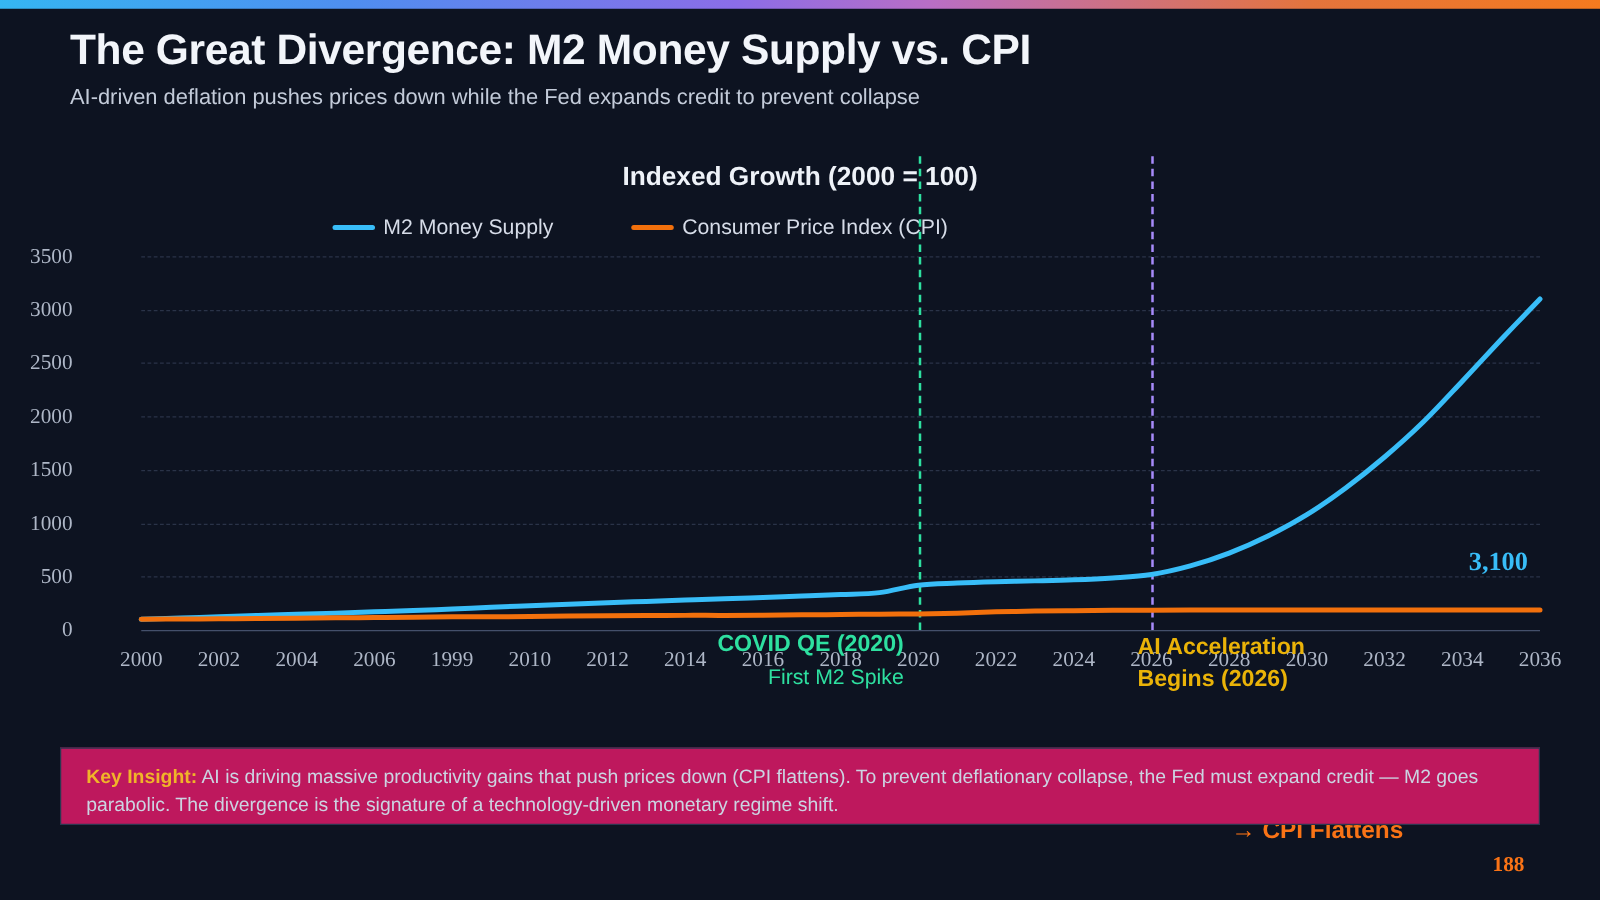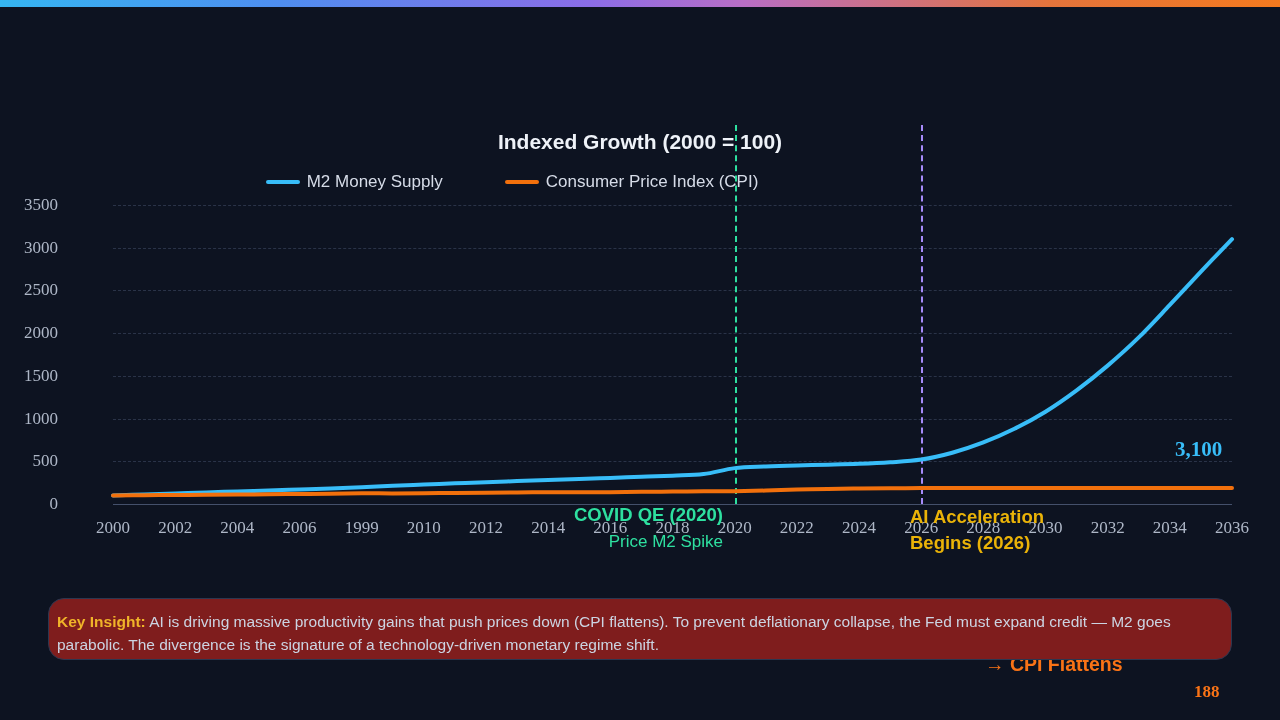--- a/index.html
+++ b/index.html
@@ -97,35 +97,39 @@
     font-family: "Liberation Serif", serif;
   }
   #label-cpi-end {
     position: absolute; left: 1194px; top: 477px;
     font-size: 17px; font-weight: bold; color: #f97316;
     font-family: "Liberation Serif", serif;
   }
   
   #key-insight {
     position: absolute; left: 48px; top: 598px; width: 1184px; height: 62px;
-    background: #7f1d1d; border: 1px solid #2c3750; border-radius: 16px;
-    padding: 11px 8px;
+    background: #be185d; border: 1px solid #2c3750; border-radius: 0;
+    padding: 11px 20px;
   }
   #key-insight-text {
     font-size: 15.5px; line-height: 23px; color: #ccd4e2;
   }
   #key-insight-label { color: #f0b429; font-weight: bold; }
 </style>
 </head>
 <body>
 
 <div id="page">
 
   <div id="gradient-bar"></div>
 
+  <div id="header">
+    <div id="page-title">The Great Divergence: M2 Money Supply vs. CPI</div>
+    <div id="page-subtitle">AI-driven deflation pushes prices down while the Fed expands credit to prevent collapse</div>
+  </div>
 
   <div id="chart-title">Indexed Growth (2000 = 100)</div>
 
   <div id="legend">
     <div class="legend-item">
       <span class="legend-swatch" style="background:#38bdf8"></span>
       <span class="legend-label">M2 Money Supply</span>
     </div>
     <div class="legend-item">
       <span class="legend-swatch" style="background:#f2700c"></span>
@@ -182,21 +186,21 @@
         </div>
       <svg class="series" id="series-svg" width="1119" height="299">
           <path d="M 0.00 290.46 C 5.18 290.29, 20.72 289.77, 31.08 289.43 C 41.44 289.09, 51.81 288.75, 62.17 288.41 C 72.53 288.07, 82.89 287.71, 93.25 287.38 C 103.61 287.05, 113.97 286.76, 124.33 286.44 C 134.69 286.13, 145.06 285.83, 155.42 285.50 C 165.78 285.17, 176.14 284.82, 186.50 284.48 C 196.86 284.14, 207.22 283.82, 217.58 283.45 C 227.94 283.08, 238.31 282.71, 248.67 282.26 C 259.03 281.80, 269.39 281.17, 279.75 280.72 C 290.11 280.26, 300.47 279.92, 310.83 279.52 C 321.19 279.12, 331.56 278.72, 341.92 278.33 C 352.28 277.93, 362.64 277.50, 373.00 277.13 C 383.36 276.76, 393.72 276.45, 404.08 276.11 C 414.44 275.76, 424.81 275.42, 435.17 275.08 C 445.53 274.74, 455.89 274.41, 466.25 274.05 C 476.61 273.70, 486.97 273.31, 497.33 272.94 C 507.69 272.57, 518.06 272.22, 528.42 271.83 C 538.78 271.45, 549.14 271.09, 559.50 270.64 C 569.86 270.18, 580.22 270.35, 590.58 269.10 C 600.94 267.85, 611.31 264.40, 621.67 263.12 C 632.03 261.84, 642.39 261.87, 652.75 261.41 C 663.11 260.96, 673.47 260.67, 683.83 260.39 C 694.19 260.10, 704.56 259.96, 714.92 259.70 C 725.28 259.45, 735.64 259.25, 746.00 258.85 C 756.36 258.45, 766.72 258.02, 777.08 257.31 C 787.44 256.60, 797.81 256.17, 808.17 254.58 C 818.53 252.98, 828.89 250.59, 839.25 247.74 C 849.61 244.90, 859.97 241.48, 870.33 237.49 C 880.69 233.50, 891.06 228.95, 901.42 223.82 C 911.78 218.70, 922.14 213.14, 932.50 206.74 C 942.86 200.33, 953.22 193.07, 963.58 185.38 C 973.94 177.69, 984.31 169.43, 994.67 160.61 C 1005.03 151.78, 1015.39 142.52, 1025.75 132.41 C 1036.11 122.31, 1046.47 110.91, 1056.83 99.95 C 1067.19 88.99, 1077.56 77.60, 1087.92 66.63 C 1098.28 55.67, 1113.82 39.58, 1119.00 34.17" fill="none" stroke="#38bdf8" stroke-width="4" stroke-linecap="round" stroke-linejoin="round"></path>
           <path d="M 0.00 290.46 C 5.18 290.41, 20.72 290.27, 31.08 290.20 C 41.44 290.13, 51.81 290.09, 62.17 290.03 C 72.53 289.97, 82.89 289.93, 93.25 289.86 C 103.61 289.79, 113.97 289.70, 124.33 289.60 C 134.69 289.50, 145.06 289.36, 155.42 289.26 C 165.78 289.16, 176.14 289.09, 186.50 289.00 C 196.86 288.92, 207.22 288.86, 217.58 288.75 C 227.94 288.63, 238.31 288.38, 248.67 288.32 C 259.03 288.26, 269.39 288.42, 279.75 288.41 C 290.11 288.39, 300.47 288.32, 310.83 288.24 C 321.19 288.15, 331.56 287.99, 341.92 287.89 C 352.28 287.79, 362.64 287.71, 373.00 287.64 C 383.36 287.57, 393.72 287.52, 404.08 287.47 C 414.44 287.41, 424.81 287.32, 435.17 287.30 C 445.53 287.27, 455.89 287.32, 466.25 287.30 C 476.61 287.27, 486.97 287.20, 497.33 287.13 C 507.69 287.05, 518.06 286.95, 528.42 286.87 C 538.78 286.78, 549.14 286.70, 559.50 286.61 C 569.86 286.53, 580.22 286.43, 590.58 286.36 C 600.94 286.29, 611.31 286.31, 621.67 286.19 C 632.03 286.06, 642.39 285.87, 652.75 285.59 C 663.11 285.30, 673.47 284.76, 683.83 284.48 C 694.19 284.19, 704.56 284.04, 714.92 283.88 C 725.28 283.72, 735.64 283.64, 746.00 283.54 C 756.36 283.44, 766.72 283.35, 777.08 283.28 C 787.44 283.21, 797.81 283.15, 808.17 283.11 C 818.53 283.07, 828.89 283.04, 839.25 283.02 C 849.61 283.01, 859.97 283.04, 870.33 283.02 C 880.69 283.01, 891.06 282.95, 901.42 282.94 C 911.78 282.93, 922.14 282.94, 932.50 282.94 C 942.86 282.94, 953.22 282.94, 963.58 282.94 C 973.94 282.94, 984.31 282.94, 994.67 282.94 C 1005.03 282.94, 1015.39 282.94, 1025.75 282.94 C 1036.11 282.94, 1046.47 282.94, 1056.83 282.94 C 1067.19 282.94, 1077.56 282.94, 1087.92 282.94 C 1098.28 282.94, 1113.82 282.94, 1119.00 282.94" fill="none" stroke="#f2700c" stroke-width="4" stroke-linecap="round" stroke-linejoin="round"></path>
         </svg>
     </div>
 
 
     <div class="anno" id="anno-covid">
       <div class="anno-main">COVID QE (2020)</div>
-      <div class="anno-sub">Price M2 Spike</div>
+      <div class="anno-sub">First M2 Spike</div>
     </div>
 
     <div class="anno" id="anno-ai">AI Acceleration Begins (2026)</div>
 
     <div class="anno" id="anno-cpi">→ CPI Flattens</div>
 
     <div id="label-m2-end">3,100</div>
     <div id="label-cpi-end">188</div>
   </div>
 

